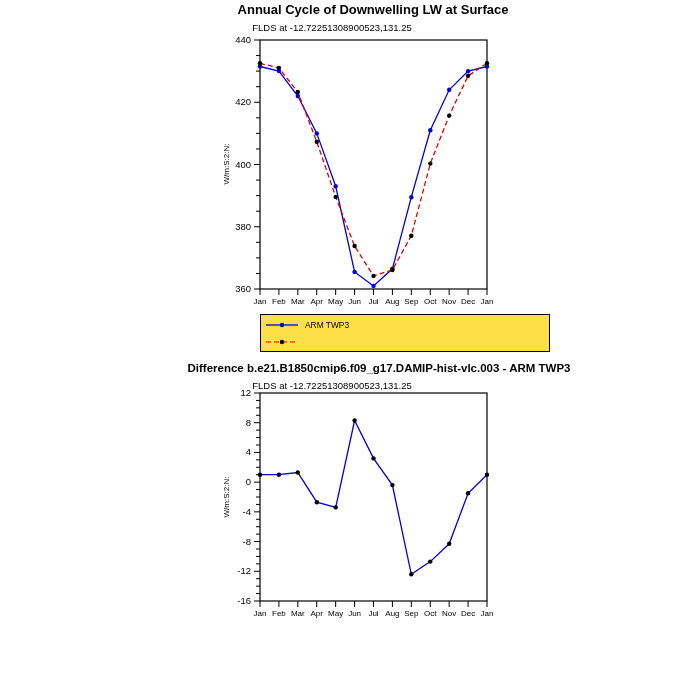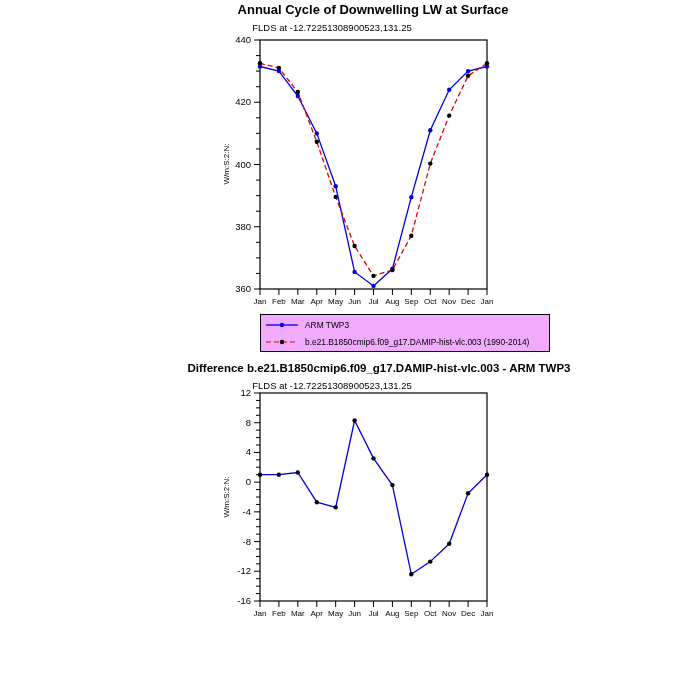--- a/index.html
+++ b/index.html
@@ -11,21 +11,21 @@
   .page { position: relative; width: 700px; height: 700px; background: #fff; overflow: hidden; margin-left: 32px; }
   .chart-svg { position: absolute; left: 0; }
   svg text { font-family: "Liberation Sans", sans-serif; fill: #000; }
   .t-main  { font-size: 13px;  font-weight: bold; }
   .t-main2 { font-size: 11.5px; font-weight: bold; }
   .t-sub   { font-size: 9.5px; }
   .t-ylab  { font-size: 8px; }
   .legend {
     position: absolute; left: 228px; top: 314px;
     width: 290px; height: 38px;
-    border: 1px solid #000; background: #f0abfc;
+    border: 1px solid #000; background: #fde047;
     display: flex; flex-direction: column; justify-content: center; gap: 2px;
     padding: 2px 3px; box-sizing: border-box;
   }
   .legend-row { display: flex; align-items: center; gap: 5px; height: 15px; }
   .legend-label { font-size: 8.4px; white-space: nowrap; color: #000; }
 </style>
 </head>
 <body>
 
 <div class="page">
@@ -121,21 +121,20 @@
         <line x1="2" y1="6" x2="34" y2="6" stroke-width="1.3" stroke="#0000e0"></line>
         <circle cx="18" cy="6" r="2.2" fill="#0000e0"></circle>
       </svg>
       <span class="legend-label">ARM TWP3</span>
     </div>
     <div class="legend-row">
       <svg width="36" height="12">
         <line x1="2" y1="6" x2="34" y2="6" stroke-width="1.2" stroke-dasharray="5,3" stroke="#e00000"></line>
         <circle cx="18" cy="6" r="2.2" fill="#000000"></circle>
       </svg>
-      <span class="legend-label">b.e21.B1850cmip6.f09_g17.DAMIP-hist-vlc.003 (1990-2014)</span>
     </div>
   </div>
 
   <svg class="chart-svg" style="top:355px" width="700" height="290">
     <text class="t-main2" x="347" y="17" text-anchor="middle">Difference b.e21.B1850cmip6.f09_g17.DAMIP-hist-vlc.003 - ARM TWP3</text>
     <text class="t-sub" x="300" y="34" text-anchor="middle">FLDS at -12.72251308900523,131.25</text>
     <text class="t-ylab" transform="translate(197,142) rotate(-90)" text-anchor="middle">W/m:S:2:N:</text>
     <g>
         <line x1="224" y1="238.57142857142858" x2="228" y2="238.57142857142858" stroke="#000" stroke-width="1"></line>
         <line x1="224" y1="231.14285714285714" x2="228" y2="231.14285714285714" stroke="#000" stroke-width="1"></line>

